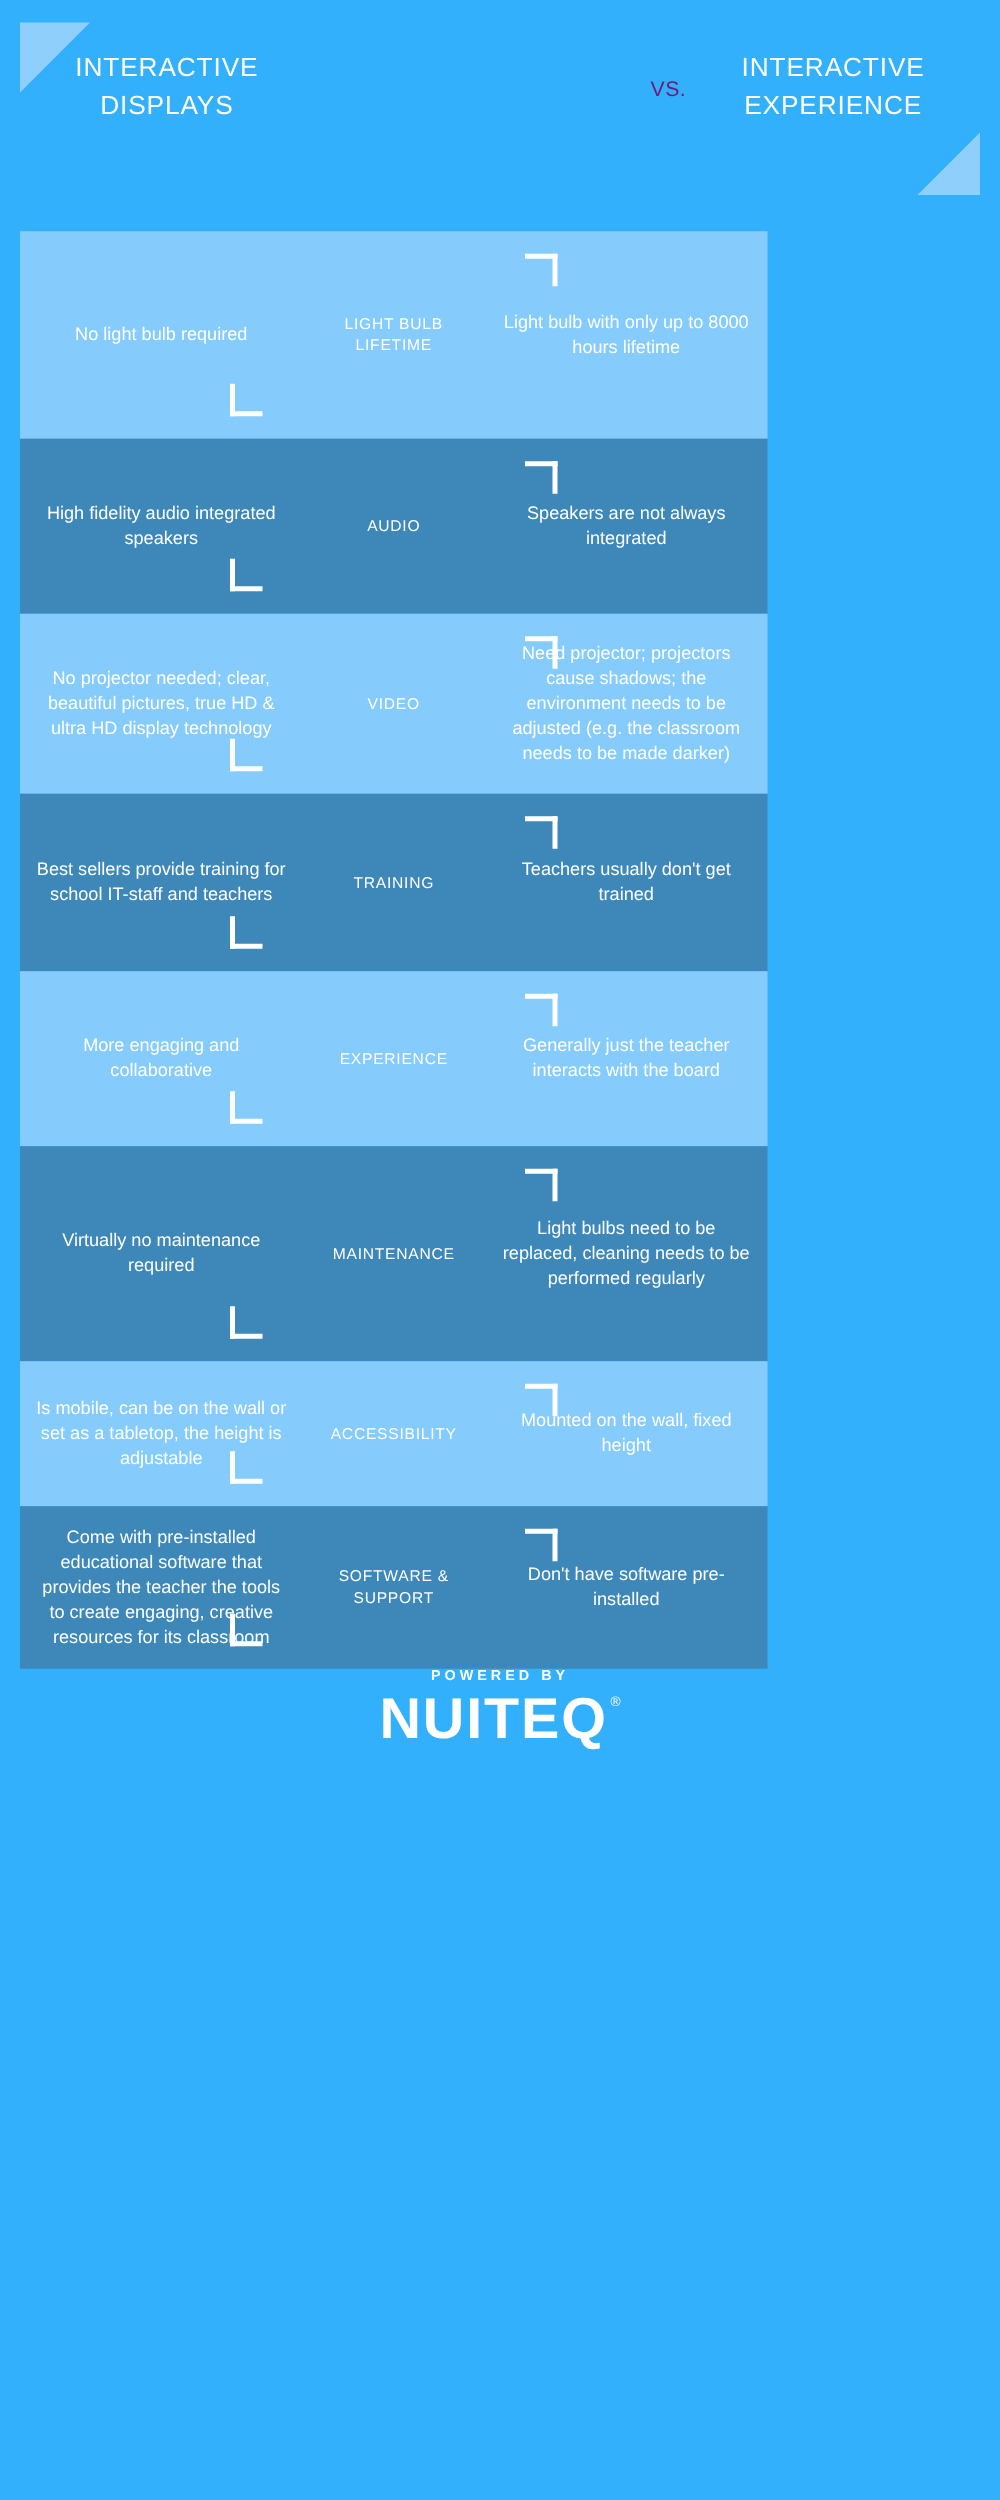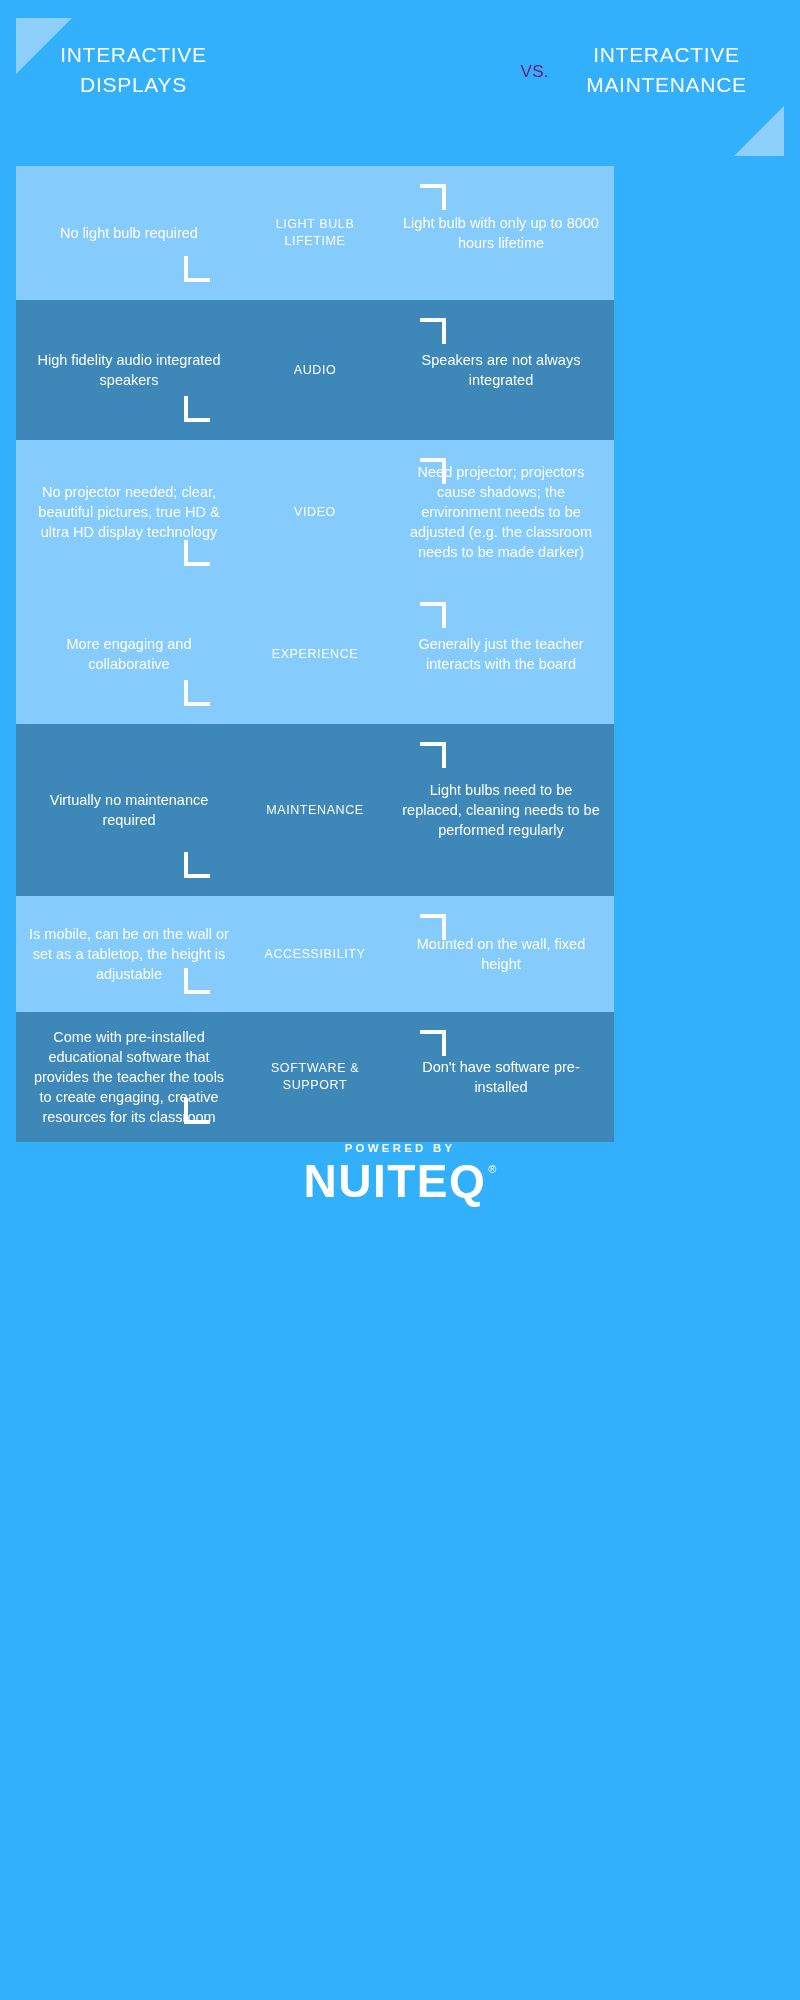--- a/index.html
+++ b/index.html
@@ -158,45 +158,52 @@
 <body>
 
 <div id="page">
 
   <div id="header">
     <div class="corner-tl"></div>
     <div class="corner-br"></div>
     <div class="hdr-row">
       <div class="hdr-left">INTERACTIVE DISPLAYS</div>
       <div class="hdr-mid">VS.</div>
-      <div class="hdr-right">INTERACTIVE MAINTENANCE</div>
+      <div class="hdr-right">INTERACTIVE EXPERIENCE</div>
     </div>
   </div>
 
   <div id="rows">
-      <div class="row light" style="height: 134px;">
+      <div class="row light" style="height: 166px; margin-top: 19px;">
         <div class="bracket tr"></div>
         <div class="bracket bl"></div>
         <div class="col-left">No light bulb required</div>
         <div class="col-mid">LIGHT BULB LIFETIME</div>
         <div class="col-right">Light bulb with only up to 8000 hours lifetime</div>
       </div>
       <div class="row dark" style="height: 140px;">
         <div class="bracket tr"></div>
         <div class="bracket bl"></div>
         <div class="col-left">High fidelity audio integrated speakers</div>
         <div class="col-mid">AUDIO</div>
         <div class="col-right">Speakers are not always integrated</div>
       </div>
       <div class="row light" style="height: 144px;">
         <div class="bracket tr"></div>
         <div class="bracket bl"></div>
         <div class="col-left">No projector needed; clear, beautiful pictures, true HD &amp; ultra HD display technology</div>
         <div class="col-mid">VIDEO</div>
         <div class="col-right">Need projector; projectors cause shadows; the environment needs to be adjusted (e.g. the classroom needs to be made darker)</div>
+      </div>
+      <div class="row dark" style="height: 142px;">
+        <div class="bracket tr"></div>
+        <div class="bracket bl"></div>
+        <div class="col-left">Best sellers provide training for school IT-staff and teachers</div>
+        <div class="col-mid">TRAINING</div>
+        <div class="col-right">Teachers usually don't get trained</div>
       </div>
       <div class="row light" style="height: 140px;">
         <div class="bracket tr"></div>
         <div class="bracket bl"></div>
         <div class="col-left">More engaging and collaborative</div>
         <div class="col-mid">EXPERIENCE</div>
         <div class="col-right">Generally just the teacher interacts with the board</div>
       </div>
       <div class="row dark" style="height: 172px;">
         <div class="bracket tr"></div>

